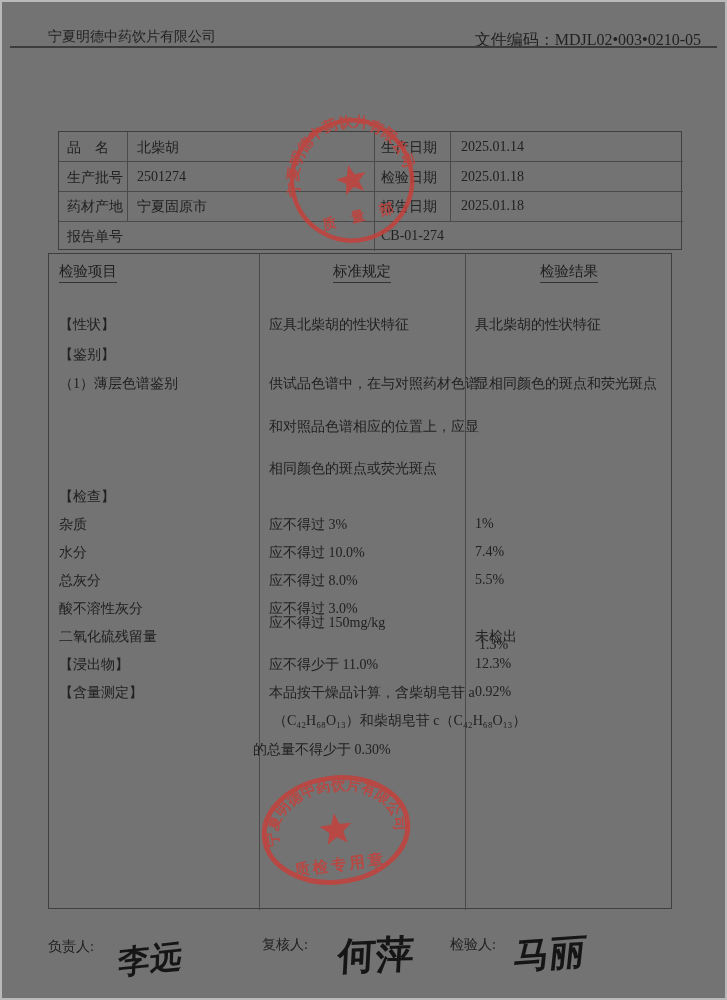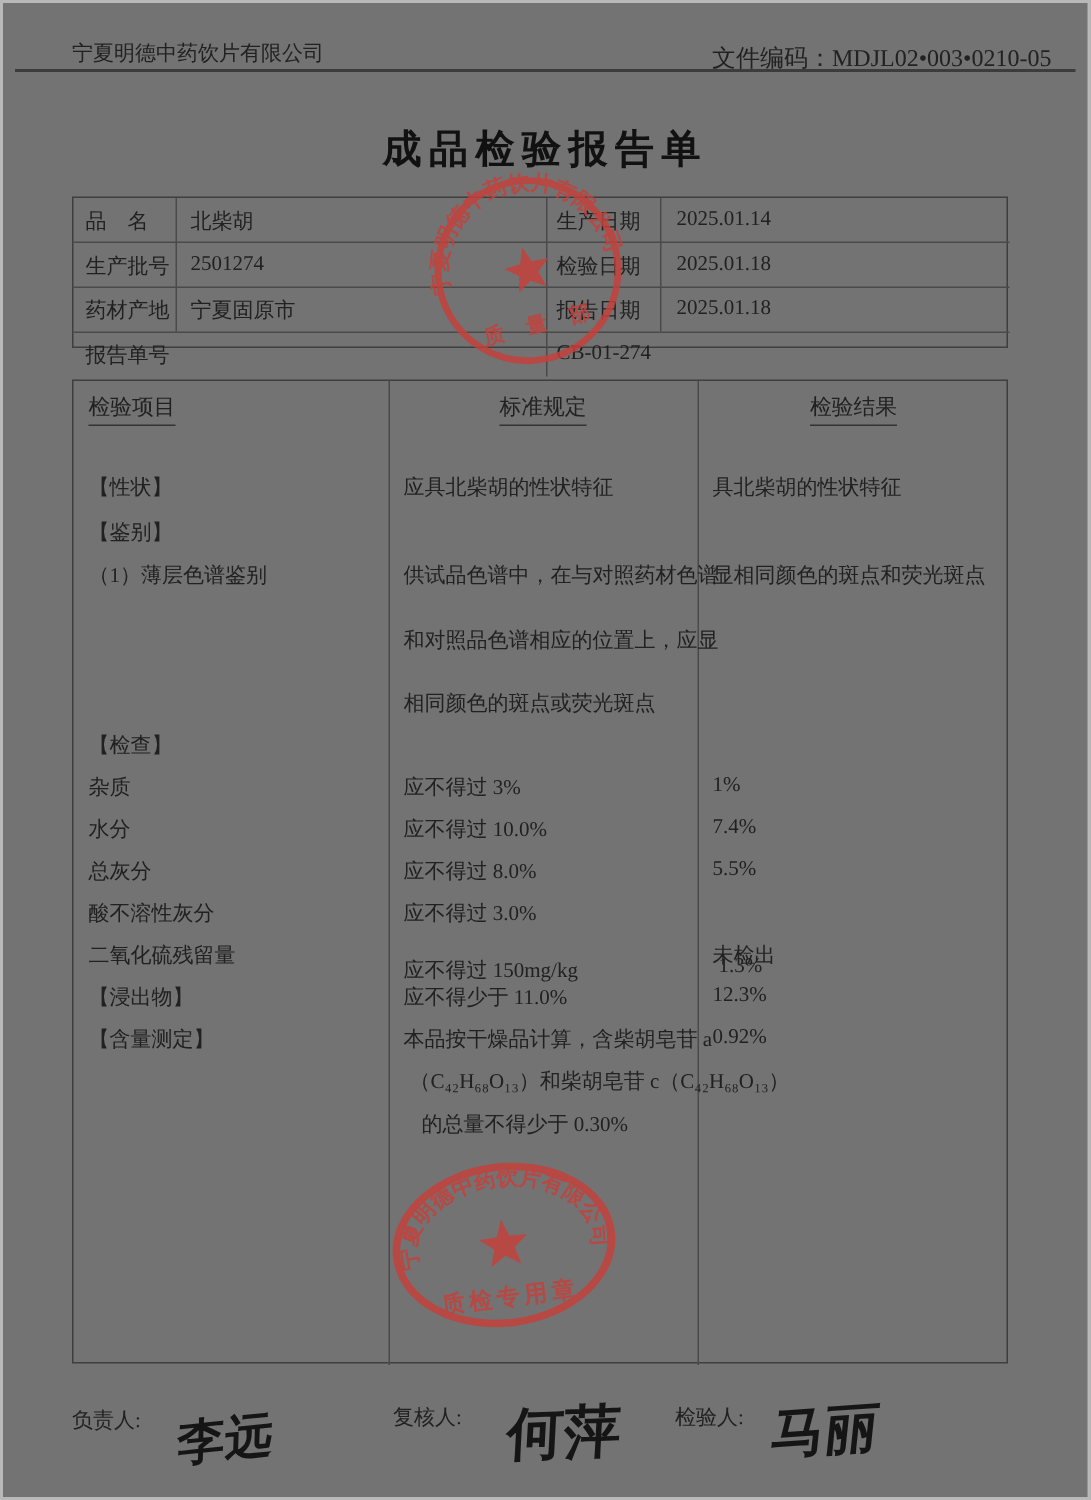--- a/index.html
+++ b/index.html
@@ -31,23 +31,22 @@
 <body>
 
 <div class="page">
 
   <div class="abs t14" style="left:48px;top:29px;">宁夏明德中药饮片有限公司</div>
   <div class="abs t13" style="right:26px;top:30px;">
     <span>文件编码：</span><span>MDJL02•003•0210-05</span>
   </div>
   <div class="rule" style="left:10px;top:46px;width:707px;height:2px;"></div>
 
-  <div class="title" style="top:82px;">成品检验报告单</div>
 
-  <div class="box" style="left:48px;top:131px;width:624px;height:101px;text-decoration:underline;">
+  <div class="box" style="left:58px;top:131px;width:624px;height:119px;text-decoration:underline;">
     <div class="hline" style="left:0;top:29px;width:624px;"></div>
     <div class="hline" style="left:0;top:59px;width:624px;"></div>
     <div class="hline" style="left:0;top:89px;width:624px;"></div>
     <div class="vline" style="left:68px;top:0;height:89px;"></div>
     <div class="vline" style="left:315px;top:0;height:119px;"></div>
     <div class="vline" style="left:391px;top:0;height:89px;"></div>
 
     <div class="cell lblspread" style="left:8px;top:7px;">品　名</div>
     <div class="cell" style="left:78px;top:7px;">北柴胡</div>
     <div class="cell" style="left:322px;top:7px;">生产日期</div>
@@ -99,31 +98,31 @@
 
     <div class="cell" style="left:10px;top:318px;">总灰分</div>
     <div class="cell" style="left:220px;top:318px;">应不得过 8.0%</div>
     <div class="cell" style="left:426px;top:318px;">5.5%</div>
 
     <div class="cell" style="left:10px;top:346px;">酸不溶性灰分</div>
     <div class="cell" style="left:220px;top:346px;">应不得过 3.0%</div>
     <div class="cell" style="left:430px;top:346px;margin-top:37px;">1.3%</div>
 
     <div class="cell" style="left:10px;top:374px;">二氧化硫残留量</div>
-    <div class="cell" style="left:220px;top:384px;">应不得过 150mg/kg</div>
+    <div class="cell" style="left:220px;top:360px;">应不得过 150mg/kg</div>
     <div class="cell" style="left:426px;top:374px;">未检出</div>
 
     <div class="cell" style="left:10px;top:402px;">【浸出物】</div>
     <div class="cell" style="left:220px;top:402px;">应不得少于 11.0%</div>
     <div class="cell" style="left:426px;top:402px;">12.3%</div>
 
     <div class="cell" style="left:10px;top:430px;">【含量测定】</div>
     <div class="cell" style="left:220px;top:430px;">本品按干燥品计算，含柴胡皂苷 a</div>
     <div class="cell" style="left:224px;top:458px;">（C₄₂H₆₈O₁₃）和柴胡皂苷 c（C₄₂H₆₈O₁₃）</div>
-    <div class="cell" style="left:232px;top:487px;text-align:center;">的总量不得少于 0.30%</div>
+    <div class="cell" style="left:204px;top:487px;text-align:center;">的总量不得少于 0.30%</div>
     <div class="cell" style="left:426px;top:430px;">0.92%</div>
   </div>
 
 
   <div class="cell" style="left:48px;top:938px;">负责人:</div>
   <div class="cell" style="left:262px;top:936px;">复核人:</div>
   <div class="cell" style="left:450px;top:936px;">检验人:</div>
 
   <div class="sig" style="left:118px;top:938px;font-size:32px;transform:rotate(-6deg) skewX(-8deg);">李远</div>
   <div class="sig" style="left:338px;top:930px;font-size:38px;transform:rotate(-2deg) skewX(-5deg);">何萍</div>

